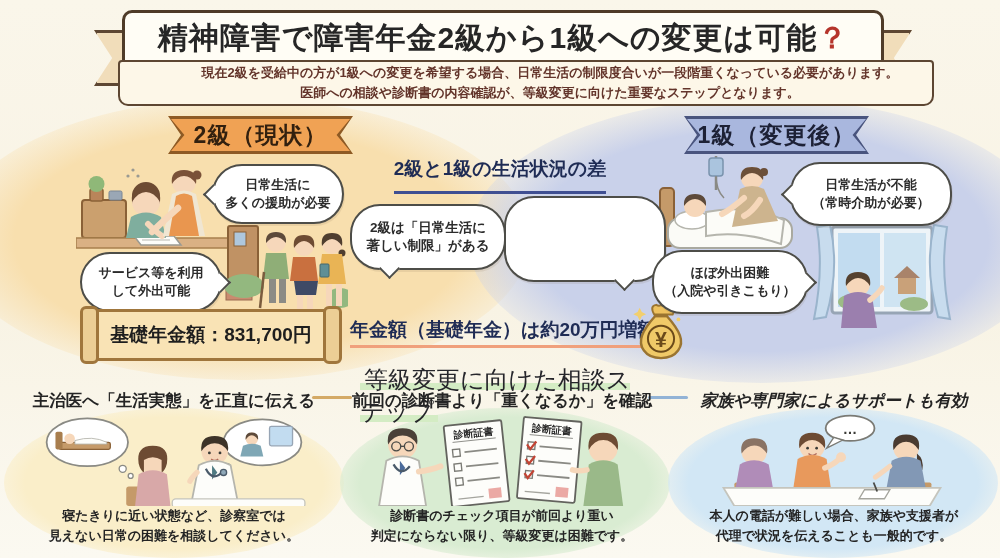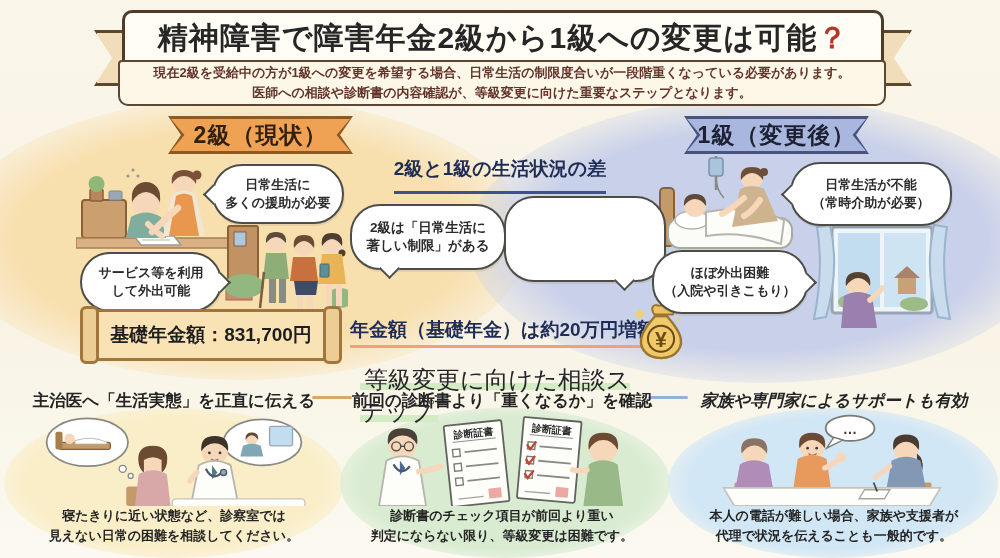--- a/index.html
+++ b/index.html
@@ -88,21 +88,21 @@
 </head>
 <body>
 
 <div id="canvas">
 
   <div class="abs ribbon-tail tail-l" style="left:94px;top:30px;"></div>
   <div class="abs ribbon-tail tail-r" style="left:842px;top:30px;"></div>
   <div class="abs ribbon-main" style="left:122px;top:10px;width:756px;height:50px;z-index:2;">
     <div class="title"><span>精神障害で障害年金2級から1級への変更は可能</span><span class="qmark">？</span></div>
   </div>
-  <div class="abs ribbon-sub" style="left:118px;top:60px;width:764px;height:42px;z-index:2;">
+  <div class="abs ribbon-sub" style="left:118px;top:60px;width:764px;height:42px;z-index:2;padding-left:48px;">
     <div>現在2級を受給中の方が1級への変更を希望する場合、日常生活の制限度合いが一段階重くなっている必要があります。</div>
     <div>医師への相談や診断書の内容確認が、等級変更に向けた重要なステップとなります。</div>
   </div>
 
   <div class="abs blob blob-orange" style="left:-50px;top:98px;width:580px;height:282px;"></div>
   <div class="abs blob blob-blue" style="left:468px;top:98px;width:585px;height:285px;"></div>
 
   <div class="abs badge badge2" style="left:168px;top:116px;width:185px;height:38px;z-index:3;">
     <div class="clip outerclip"></div>
       <div class="clip inner"></div>

